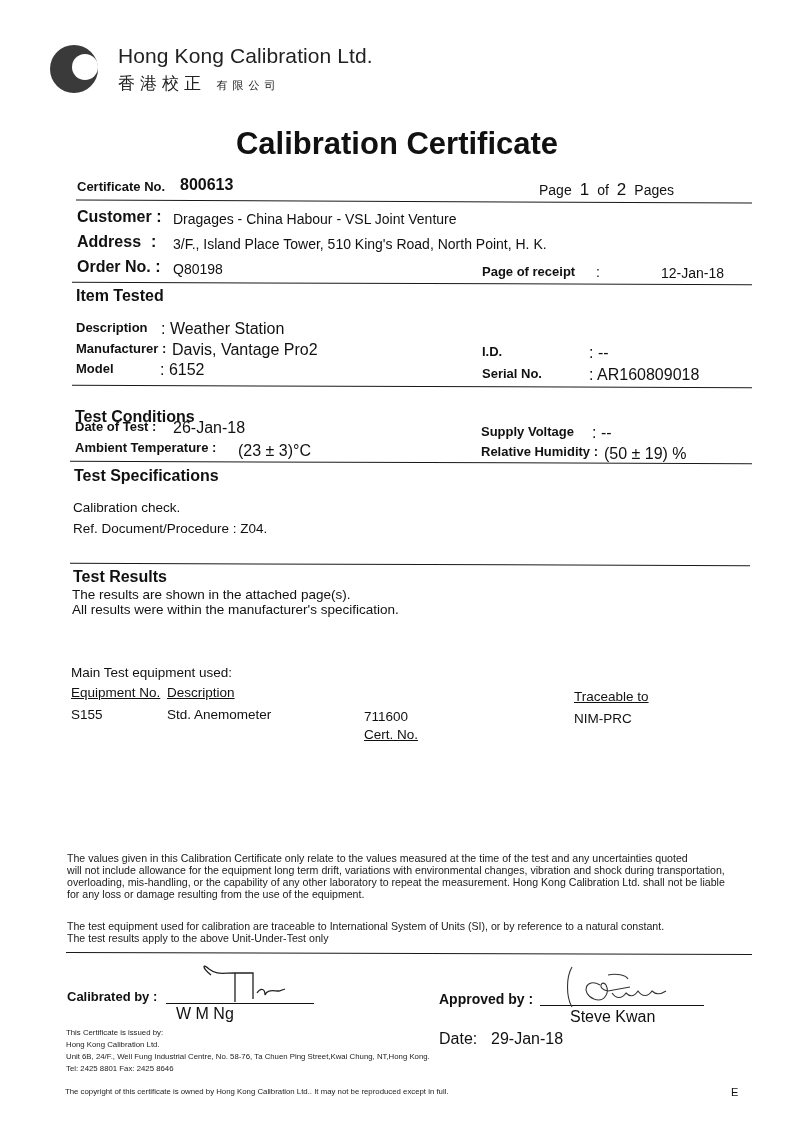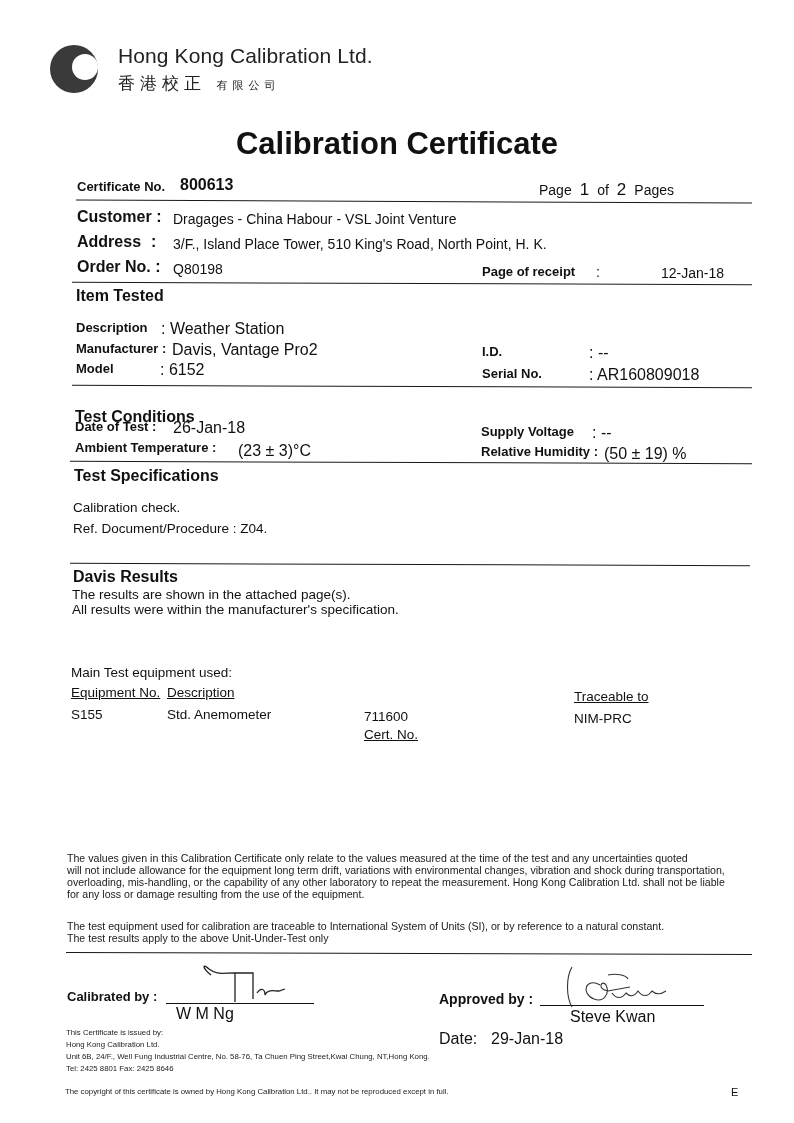--- a/index.html
+++ b/index.html
@@ -95,21 +95,21 @@
 <div class="abs val-sm" style="left:238px; top:442px;">(23 ± 3)°C</div>
 <div class="abs lbl-sm" style="left:481px; top:444px;">Relative Humidity :</div>
 <div class="abs val-sm" style="left:604px; top:445px;">(50 ± 19) %</div>
 <div class="rule" style="left:70px; width:682px; top:462px; transform:rotate(0.2deg);"></div>
 
 <div class="abs section-title" style="left:74px; top:467px;">Test Specifications</div>
 <div class="abs body-txt" style="left:73px; top:500px;">Calibration check.</div>
 <div class="abs body-txt" style="left:73px; top:521px;">Ref. Document/Procedure : Z04.</div>
 <div class="rule" style="left:70px; width:680px; top:564px; transform:rotate(0.2deg);"></div>
 
-<div class="abs section-title" style="left:73px; top:568px;">Davis Results</div>
+<div class="abs section-title" style="left:73px; top:568px;">Test Results</div>
 <div class="abs body-txt" style="left:72px; top:602px;">All results were within the manufacturer's specification.</div>
 <div class="abs body-txt" style="left:72px; top:587px;">The results are shown in the attached page(s).</div>
 
 <div class="abs body-txt" style="left:71px; top:665px;">Main Test equipment used:</div>
 <div>
   <div>
     <div class="abs body-txt underline" style="left:71px; top:685px;">Equipment No.</div>
     <div class="abs body-txt underline" style="left:167px; top:685px;">Description</div>
     <div class="abs body-txt underline" style="left:364px; top:687px;margin-top:40px;">Cert. No.</div>
     <div class="abs body-txt underline" style="left:574px; top:689px;">Traceable to</div>

